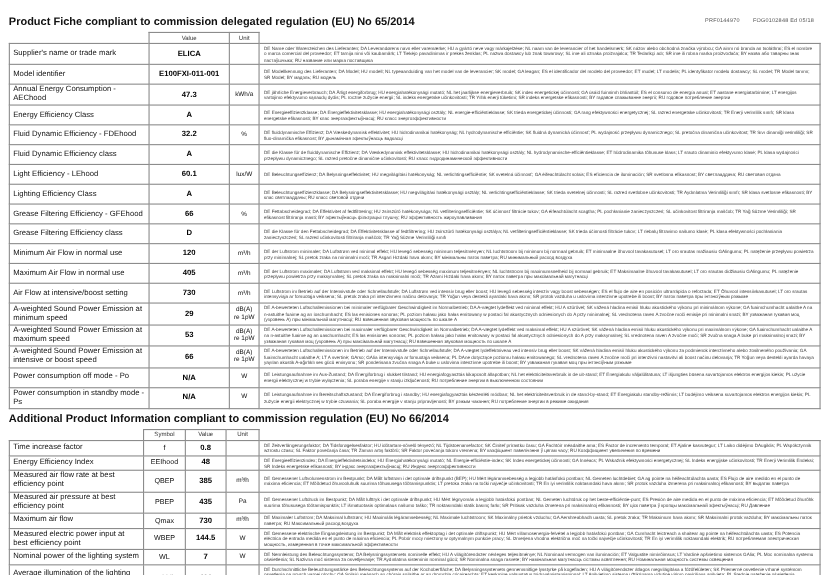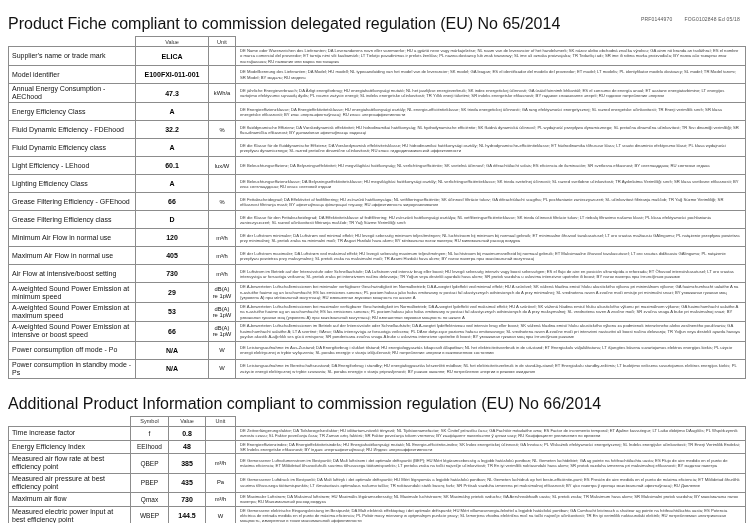--- a/index.html
+++ b/index.html
@@ -6,24 +6,24 @@
   body{
     width:750px;height:523px;position:relative;overflow:hidden;
     background:#ffffff;color:#000;
     font-family:"Liberation Sans", sans-serif;
   }
   .codes{
     position:absolute;top:16px;right:10px;
     font-size:5px;color:#555;display:flex;gap:12px;letter-spacing:.2px;
   }
   .doc-title{
-    font-size:16px;font-weight:normal;color:#111;
+    font-size:10px;font-weight:bold;color:#111;
     margin:15px 0 3px 8px;
   }
-  .doc-title.second{margin-top:16px;}
+  .doc-title.second{margin-top:4px;}
   table{
     border-collapse:collapse;table-layout:fixed;
     margin-left:8px;width:737px;
   }
   td{
     border:1px solid #8c8c8c;
     padding:1px 3px;vertical-align:middle;overflow:hidden;
   }
   tr.hdr td{border:none;height:9px;padding:0 2px;}
   tr.hdr td.box{border:1px solid #8c8c8c;}

